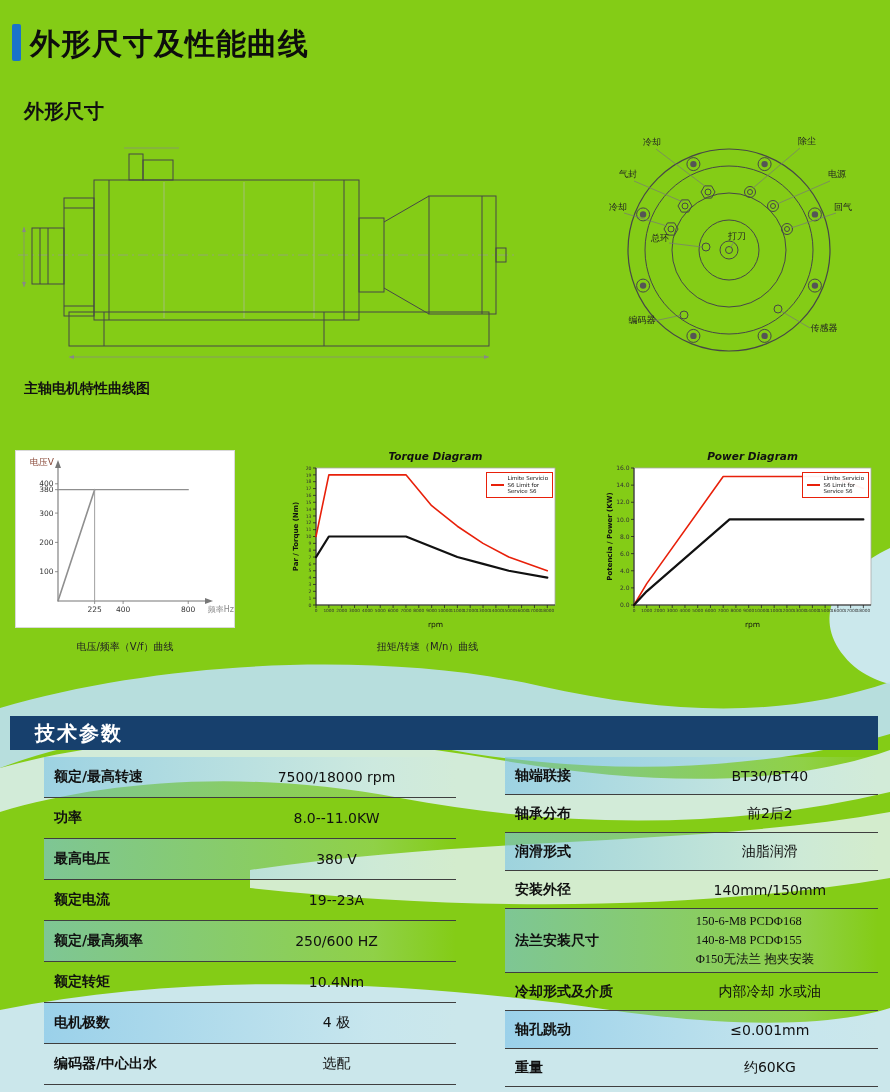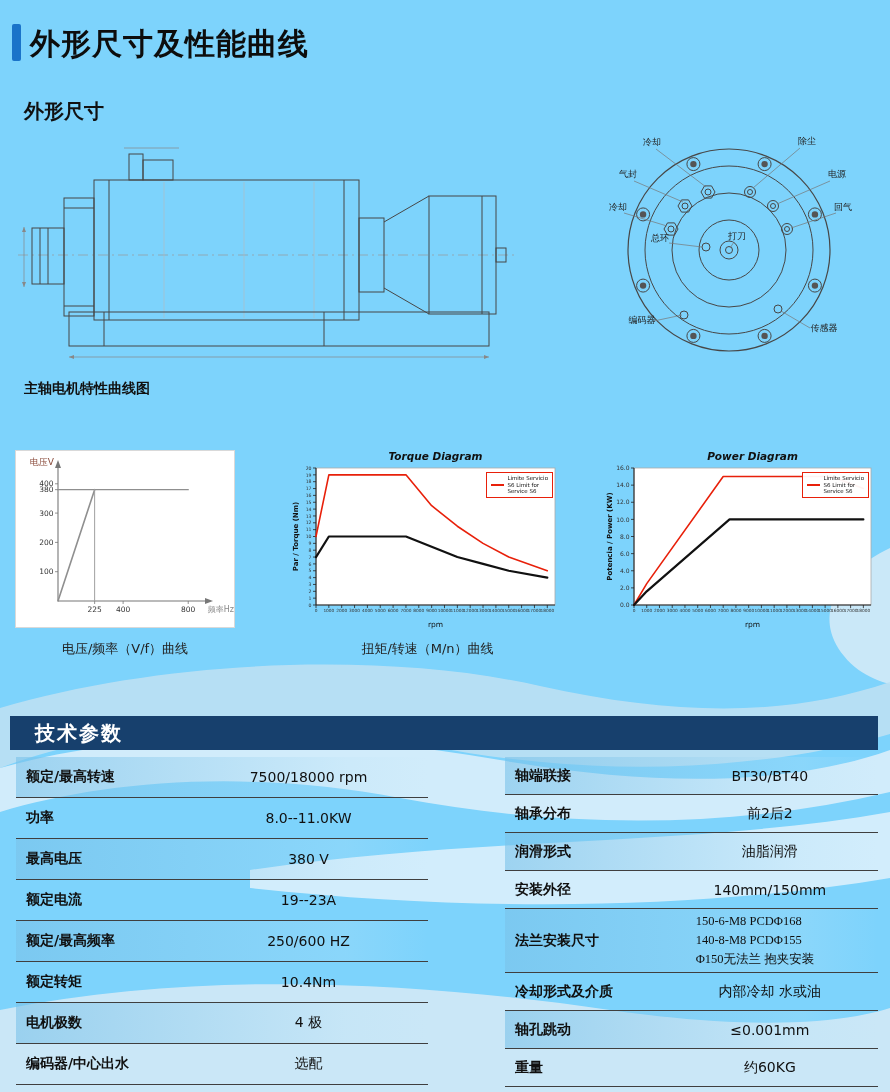--- a/index.html
+++ b/index.html
@@ -1,36 +1,36 @@
 <!DOCTYPE html>
 <html><head>
 <meta charset="utf-8">
 <style>
   *{margin:0;padding:0;box-sizing:border-box;}
   body{font-family:"DejaVu Sans","Liberation Sans",sans-serif;background:#ffffff;}
-  #page{position:relative;width:890px;height:1092px;background:#7dd3fc;overflow:hidden;}
+  #page{position:relative;width:890px;height:1092px;background:#84cc16;overflow:hidden;}
   #waves{position:absolute;left:0;top:540px;z-index:0;pointer-events:none;}
   #accent,#title,#h-dim,#h-curves,#sideview,#flange,#chart1,#chart2,#chart3,
   .caption,#params-bar,#params-left,#params-right{position:absolute;z-index:1;}
   #accent{left:12px;top:24px;width:9px;height:37px;background:#1a73c9;border-radius:2px;}
   #title{left:30px;top:24px;font-size:30px;font-weight:bold;color:#0d0d0d;letter-spacing:1px;}
   #h-dim{left:24px;top:98px;font-size:20px;font-weight:bold;color:#111;}
   #h-curves{left:24px;top:380px;font-size:14px;font-weight:bold;color:#111;}
   #sideview{left:14px;top:142px;}
   #flange{left:596px;top:130px;}
   #chart1{left:15px;top:450px;width:220px;height:178px;border:1px solid #d9d9d9;background:#fff;}
   #chart2{left:290px;top:446px;width:275px;height:185px;}
   #chart3{left:604px;top:446px;width:277px;height:185px;}
-  .caption{top:640px;text-align:center;font-size:13px;color:#222;}
+  .caption{top:640px;text-align:center;font-size:10px;color:#222;}
   #cap1{left:15px;width:220px;}
   #cap2{left:290px;width:275px;}
   #cap3{left:604px;width:277px;}
   #params-bar{left:10px;top:716px;width:868px;height:34px;background:#17406d;color:#fff;
     display:flex;align-items:center;padding-left:25px;font-size:20px;font-weight:bold;letter-spacing:2px;}
-  #params-left{left:16px;top:757px;width:412px;}
+  #params-left{left:44px;top:757px;width:412px;}
   #params-right{left:505px;top:757px;width:373px;}
   .param-row{display:flex;align-items:stretch;border-bottom:1px solid #3f3f3f;}
   #params-left .param-row{height:41px;}
   #params-right .param-row{height:38px;}
   #params-right .param-row.tall{height:64px;}
   .param-row.shaded{background:linear-gradient(90deg,rgba(122,194,233,0.60) 0%,rgba(185,226,246,0.22) 80%,rgba(185,226,246,0) 100%);}
   .param-label{width:42%;display:flex;align-items:center;padding-left:10px;font-size:14px;font-weight:600;color:#101010;}
   .param-value{flex:1;display:flex;align-items:center;justify-content:center;font-size:14px;color:#101010;text-align:left;}
   .param-value.multi{flex-direction:column;align-items:flex-start;justify-content:center;padding-left:34px;font-size:12.5px;line-height:1.5;text-align:left;font-family:Liberation Serif, serif;}
   .chart-legend{position:absolute;display:flex;align-items:center;gap:3px;border:1.5px solid #e8200a;background:rgba(255,255,255,0.95);padding:2px 4px;z-index:2;}

